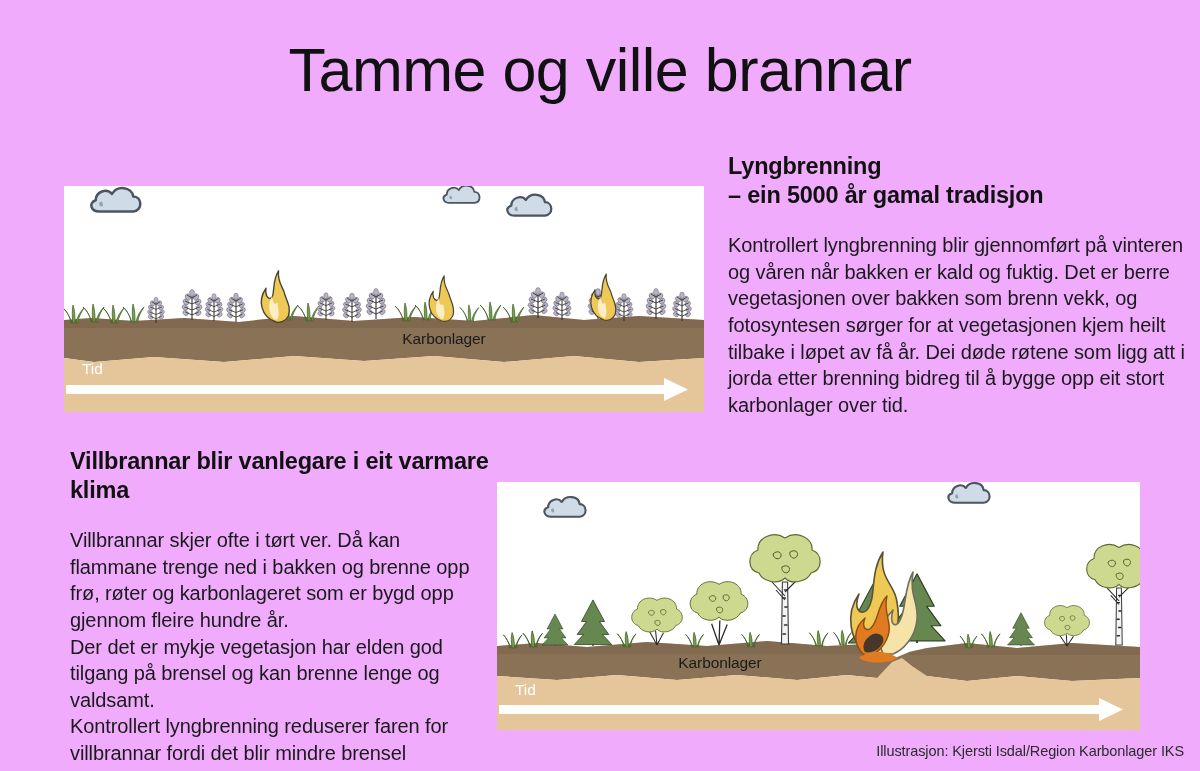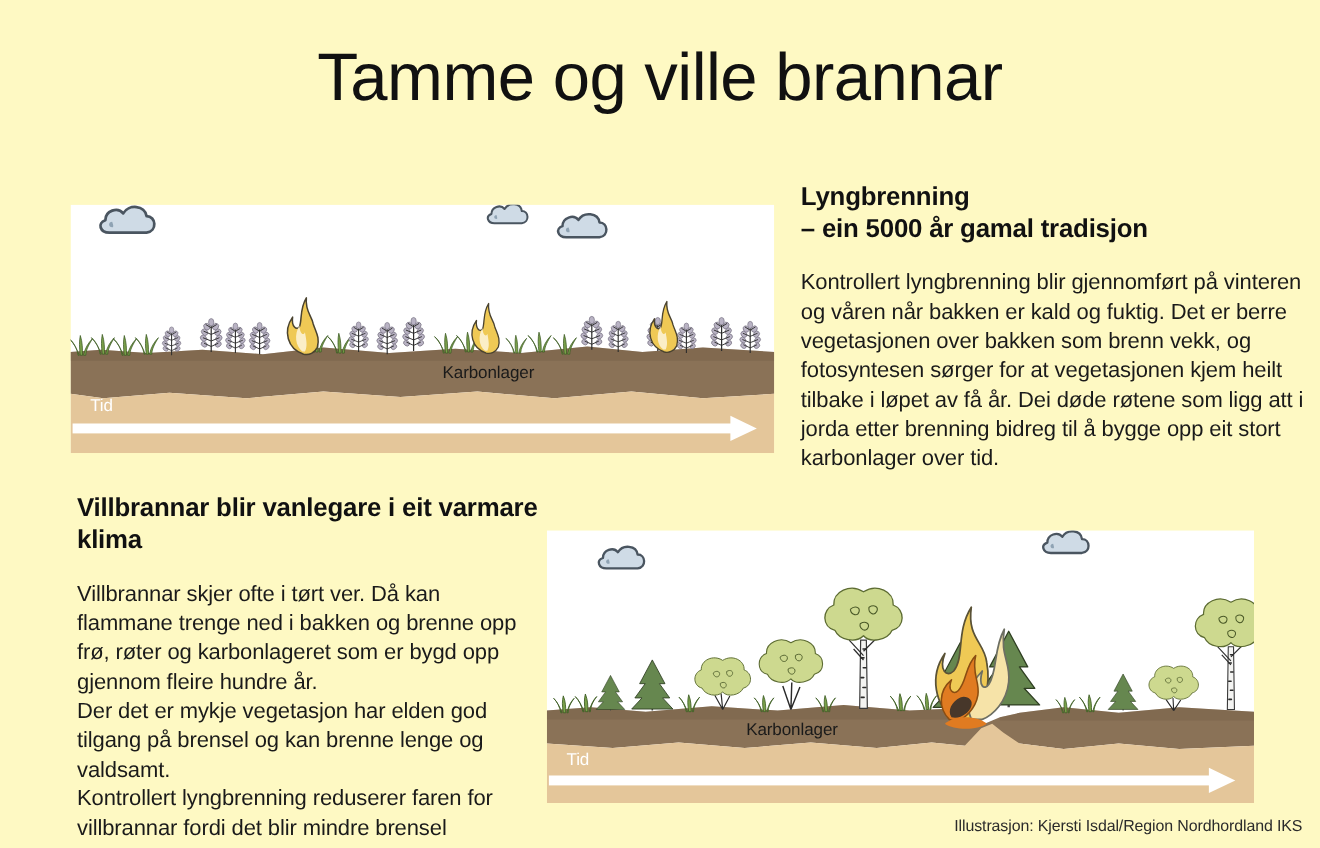--- a/index.html
+++ b/index.html
@@ -8,21 +8,21 @@
     background: #ffffff;
   }
   body {
     font-family: "Liberation Sans", sans-serif;
     color: #1a1a1a;
   }
   #page {
     position: relative;
     width: 1200px;
     height: 771px;
-    background: #fef9c3;
+    background: #f0abfc;
     overflow: hidden;
   }
 
   
   #main-title {
     position: absolute;
     left: 0;
     top: 38px;
     width: 1200px;
     text-align: center;
@@ -110,21 +110,21 @@
   }
 </style>
 </head>
 <body>
 
 <div id="page">
 
   <div id="main-title">Tamme og ville brannar</div>
 
   <div id="lyng-text-block">
-    <div class="section-heading" style="white-space:pre-line;margin-top:12px;">Lyngbrenning
+    <div class="section-heading" style="white-space:pre-line;">Lyngbrenning
 – ein 5000 år gamal tradisjon</div>
     <div class="section-body">Kontrollert lyngbrenning blir gjennomført på vinteren og våren når bakken er kald og fuktig. Det er berre vegetasjonen over bakken som brenn vekk, og fotosyntesen sørger for at vegetasjonen kjem heilt tilbake i løpet av få år. Dei døde røtene som ligg att i jorda etter brenning bidreg til å bygge opp eit stort karbonlager over tid.</div>
   </div>
 
   <div id="vill-text-block">
     <div class="section-heading">Villbrannar blir vanlegare i eit varmare klima</div>
     <div class="section-body">Villbrannar skjer ofte i tørt ver. Då kan flammane trenge ned i bakken og brenne opp frø, røter og karbonlageret som er bygd opp gjennom fleire hundre år.
 Der det er mykje vegetasjon har elden god tilgang på brensel og kan brenne lenge og valdsamt.
 Kontrollert lyngbrenning reduserer faren for villbrannar fordi det blir mindre brensel tilgjengeleg over bakken.</div>
   </div>
@@ -489,15 +489,15 @@
       <text class="panel-label" x="223" y="186" text-anchor="middle">Karbonlager</text>
 
       <text class="panel-tid" x="18" y="213">Tid</text>
       <g>
         <rect x="2" y="223" width="608" height="9" fill="#ffffff"></rect>
         <path d="M602,216 L626,227.5 L602,239 Z" fill="#ffffff"></path>
       </g>
     </svg>
   </div>
 
-  <div id="credit">Illustrasjon: Kjersti Isdal/Region Nordhordland IKS</div>
+  <div id="credit">Illustrasjon: Kjersti Isdal/Region Karbonlager IKS</div>
 
 </div>
 
 </body></html>

